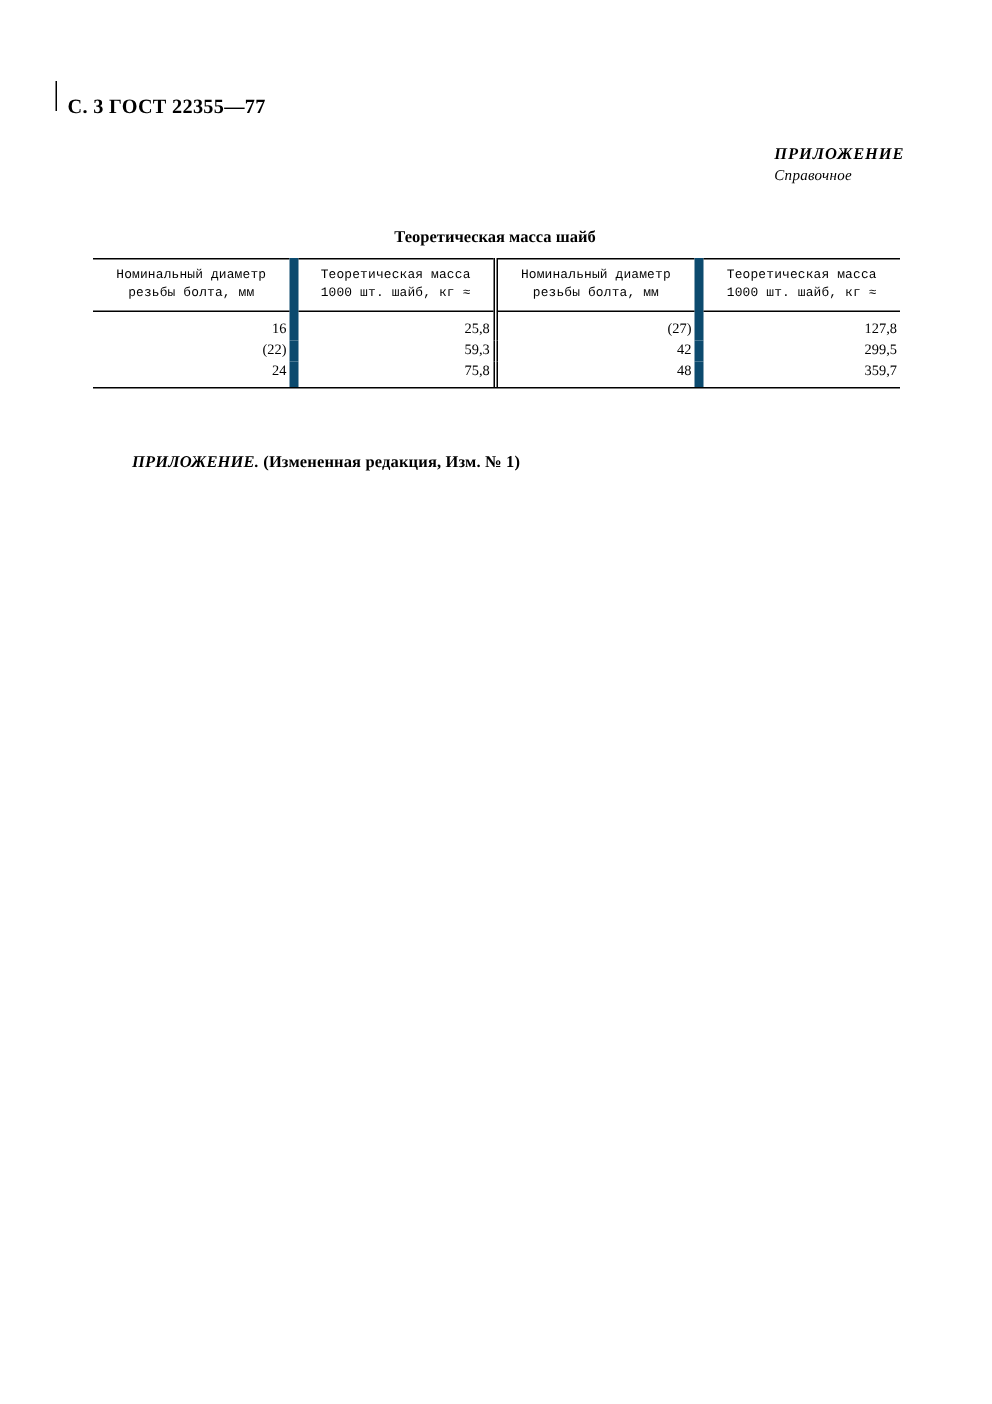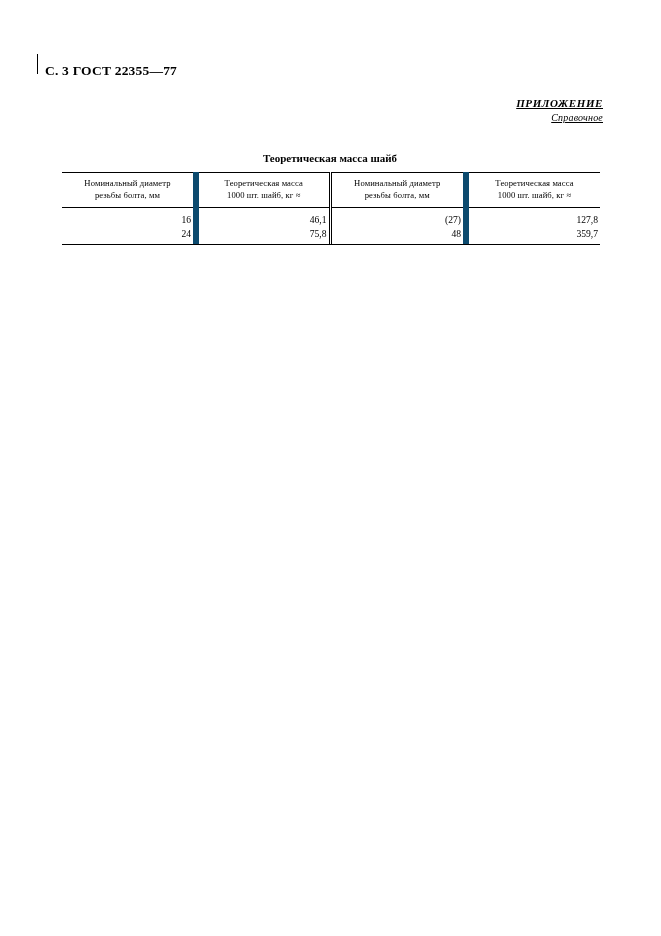--- a/index.html
+++ b/index.html
@@ -40,23 +40,21 @@
     letter-spacing: 0.2px;
     white-space: nowrap;
   }
   .header-line .page-no {
     font-weight: bold;
   }
   .appendix-block {
     position: absolute;
     right: 58px;
     top: 96px;
-    text-align: right;
     line-height: 1.35;
-    text-decoration: underline;
   }
   .appendix-title {
     font-size: 11px;
     font-weight: bold;
     font-style: italic;
     letter-spacing: 0.6px;
   }
   .appendix-sub {
     font-size: 10px;
     font-style: italic;
@@ -88,20 +86,21 @@
     font-size: 8.6px;
     line-height: 1.35;
     padding: 5px 2px 6px 2px;
     text-align: center;
     vertical-align: top;
     letter-spacing: 0.1px;
   }
   table.masses thead tr.head-row th {
     border-top: 1.6px solid #000;
     border-bottom: 1.1px solid #000;
+    font-family: Liberation Mono, monospace;
   }
   table.masses tbody td {
     text-align: right;
     padding: 1.1px 2px;
     font-size: 9.6px;
     line-height: 1.22;
   }
   table.masses tbody tr:first-child td {
     padding-top: 6px;
   }
@@ -183,29 +182,38 @@
           </th>
           <th class="vsep">
             <div>Теоретическая масса</div>
             <div>1000 шт. шайб, кг ≈</div>
           </th>
         </tr>
       </thead>
       <tbody>
         <tr>
           <td>16</td>
-          <td class="vsep">46,1</td>
+          <td class="vsep">25,8</td>
           <td class="vsep-dbl">(27)</td>
           <td class="vsep">127,8</td>
+        </tr>
+        <tr>
+          <td>(22)</td>
+          <td class="vsep">59,3</td>
+          <td class="vsep-dbl">42</td>
+          <td class="vsep">299,5</td>
         </tr>
         <tr>
           <td>24</td>
           <td class="vsep">75,8</td>
           <td class="vsep-dbl">48</td>
           <td class="vsep">359,7</td>
         </tr>
       </tbody>
     </table>
     <div class="bottom-rule" style="position:relative; left:0; top:0; margin-top:0;"></div>
   </div>
 
+  <div class="note">
+    <span>ПРИЛОЖЕНИЕ.</span><span class="note-rest"> (Измененная редакция, Изм. № 1)</span>
+  </div>
 
 </div>
 
 </body></html>

